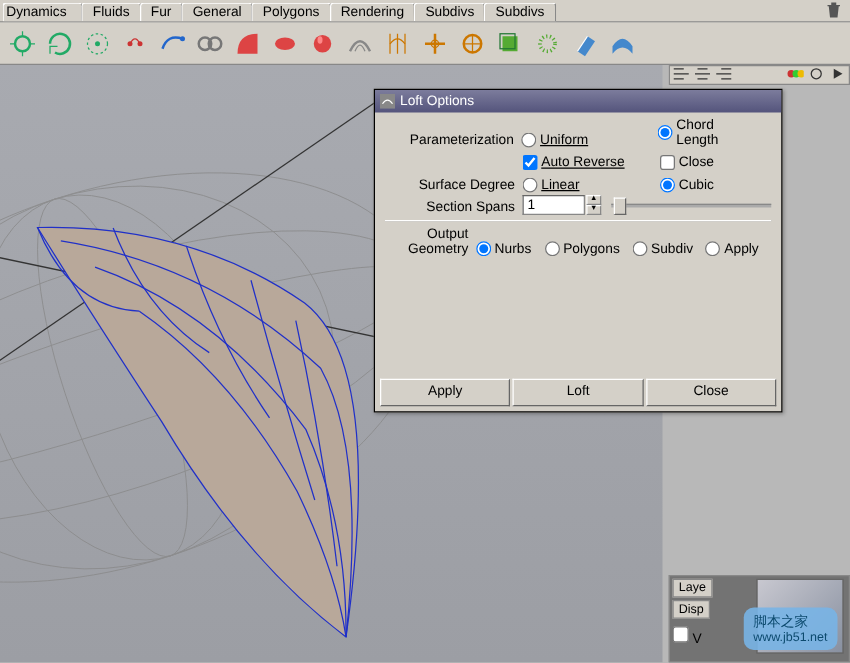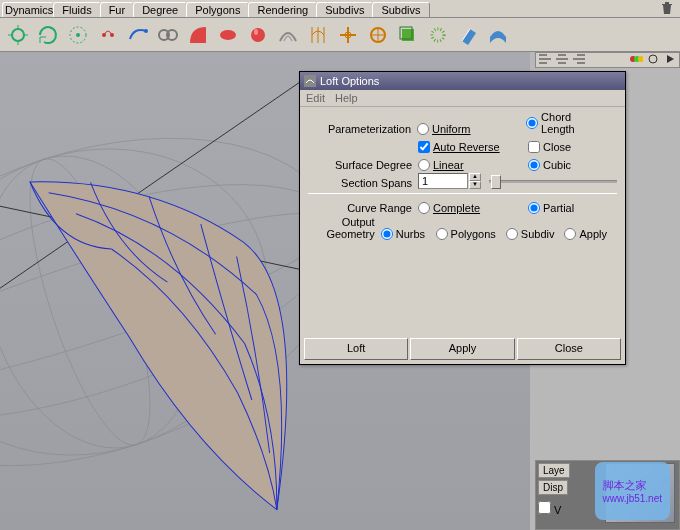--- a/index.html
+++ b/index.html
@@ -1,21 +1,21 @@
 <!DOCTYPE html>
 <html><head>
 <meta charset="utf-8">
 <style>
 * { box-sizing: border-box; margin: 0; padding: 0; font-family: Tahoma, Arial, sans-serif; font-size: 11px; }
 body { background: #b8b8b8; width: 680px; height: 530px; position: relative; overflow: hidden; }
 
 
 .tabs { display: flex; background: #d4d0c8; border-bottom: 1px solid #888; height: 18px; align-items: flex-end; padding-left: 2px; }
 .tab { padding: 1px 8px; background: #d4d0c8; border: 1px solid #fff; border-right-color: #888; border-bottom: none; border-top-left-radius: 3px; border-top-right-radius: 3px; margin-right: -1px; position: relative; }
-.tab.cut { padding-left: 2px; padding-right: 0; }
+.tab.cut { padding-left: 2px; padding-right: 12px; }
 
 
 .toolbar { background: #d4d0c8; height: 34px; display: flex; align-items: center; padding: 2px 4px; border-bottom: 1px solid #888; gap: 2px; }
 .tbtn { width: 28px; height: 28px; display: flex; align-items: center; justify-content: center; border: 1px solid transparent; }
 .tbtn svg { width: 24px; height: 24px; }
 .trash { position: absolute; right: 6px; top: 1px; }
 
 
 .viewport { position: absolute; left: 0; top: 52px; right: 150px; bottom: 0; background: linear-gradient(#a8aab0, #9c9ea4); overflow: hidden; }
 
@@ -43,31 +43,31 @@
 .spin .arrows { width: 12px; height: 16px; display: flex; flex-direction: column; margin-left: 1px; }
 .spin .arrows div { flex: 1; background: #d4d0c8; border: 1px solid; border-color: #fff #888 #888 #fff; font-size: 6px; text-align: center; line-height: 5px; }
 .slider { flex: 1; height: 16px; margin-left: 8px; position: relative; }
 .slider .track { position: absolute; left: 0; right: 0; top: 7px; height: 3px; background: #aaa; border-top: 1px solid #888; }
 .slider .thumb2 { position: absolute; left: 2px; top: 2px; width: 10px; height: 14px; background: #d4d0c8; border: 1px solid; border-color: #fff #666 #666 #fff; }
 .sep { height: 1px; background: #888; border-bottom: 1px solid #fff; margin: 4px 0; }
 .btnrow { display: flex; padding: 4px; gap: 2px; }
 .dbtn { flex: 1; height: 22px; background: #d4d0c8; border: 1px solid; border-color: #fff #666 #666 #fff; text-align: center; padding-top: 3px; }
 
 
-.wm { position: absolute; right: 10px; bottom: 10px; background: rgba(120,180,230,.9); color: #6d28d9; padding: 16px 8px; border-radius: 8px; font-size: 13px; font-family: Arial; margin-top: 46px; }
+.wm { position: absolute; right: 10px; bottom: 10px; background: rgba(120,180,230,.9); color: #0c4a6e; padding: 4px 8px; border-radius: 8px; font-size: 13px; font-family: Arial; margin-top: 46px; }
 .wm .sub { font-size: 10px; text-align: center; }
 </style>
 </head>
 <body>
 
 <div class="tabs">
   <div class="tab cut"><span>Dynamics</span></div>
   <div class="tab"><span>Fluids</span></div>
   <div class="tab"><span>Fur</span></div>
-  <div class="tab"><span>Degree</span></div>
+  <div class="tab"><span>General</span></div>
   <div class="tab"><span>Polygons</span></div>
   <div class="tab"><span>Rendering</span></div>
   <div class="tab"><span>Subdivs</span></div>
   <div class="tab"><span>Subdivs</span></div>
   <div class="trash"><svg width="14" height="14" viewBox="0 0 14 14">
         <path d="M3 4h8l-1 9H4z M2 3h10v1H2z M5 1h4v2H5z" fill="#555"></path>
       </svg></div>
 </div>
 
 <div class="toolbar">
@@ -238,24 +238,20 @@
 </div>
 
 <div class="dialog">
   <div class="titlebar">
     <svg class="ti" viewBox="0 0 12 12">
         <rect width="12" height="12" fill="#888"></rect>
         <path d="M2 8 Q6 2 10 8" stroke="#fff" fill="none"></path>
       </svg>
     <span>Loft Options</span>
   </div>
-  <div class="menu">
-    <span>Edit</span>
-    <span>Help</span>
-  </div>
   <div class="form">
     <div class="row">
       <div class="lbl">Parameterization</div>
       <label class="radio col2">
           <input type="radio" name="param" style="">
           <span>Uniform</span>
         </label>
       <label class="radio col3">
           <input type="radio" name="param" checked="" style="">
           <span>Chord Length</span>
@@ -292,31 +288,20 @@
             <div>▼</div>
           </div>
       </div>
       <div class="slider">
           <div class="track"></div>
           <div class="thumb2"></div>
         </div>
     </div>
     <div class="sep"></div>
     <div class="row">
-      <div class="lbl">Curve Range</div>
-      <label class="radio col2">
-          <input type="radio" name="cr" style="">
-          <span>Complete</span>
-        </label>
-      <label class="radio col3">
-          <input type="radio" name="cr" checked="" style="">
-          <span>Partial</span>
-        </label>
-    </div>
-    <div class="row">
       <div class="lbl">Output Geometry</div>
       <label class="radio" style="width:70px">
           <input type="radio" name="og" checked="" style="">
           <span>Nurbs</span>
         </label>
       <label class="radio" style="width:75px">
           <input type="radio" name="og" style="">
           <span>Polygons</span>
         </label>
       <label class="radio" style="width:65px">
@@ -324,22 +309,22 @@
           <span>Subdiv</span>
         </label>
       <label class="radio">
           <input type="radio" name="og" style="">
           <span>Apply</span>
         </label>
     </div>
     <div style="height:90px"></div>
   </div>
   <div class="btnrow">
+    <div class="dbtn">Apply</div>
     <div class="dbtn">Loft</div>
-    <div class="dbtn">Apply</div>
     <div class="dbtn">Close</div>
   </div>
 </div>
 
 <div class="wm">
   <div>脚本之家</div>
   <div class="sub">www.jb51.net</div>
 </div>
 
 </body></html>

